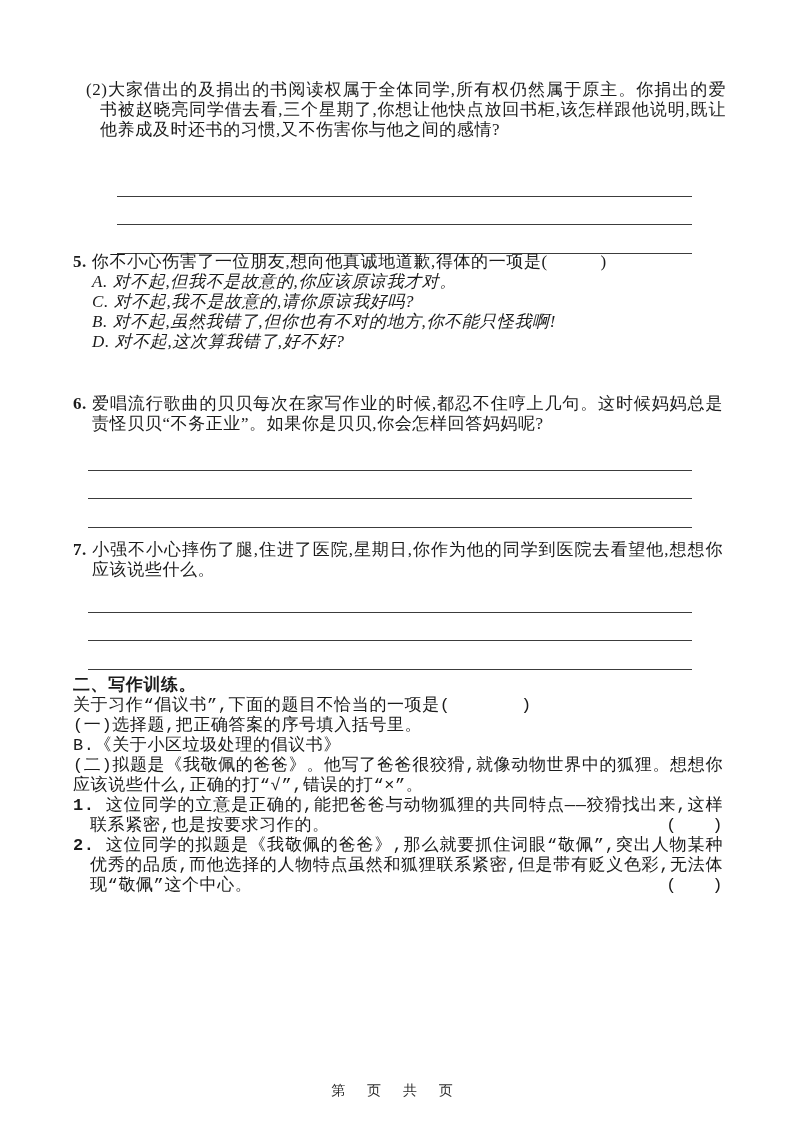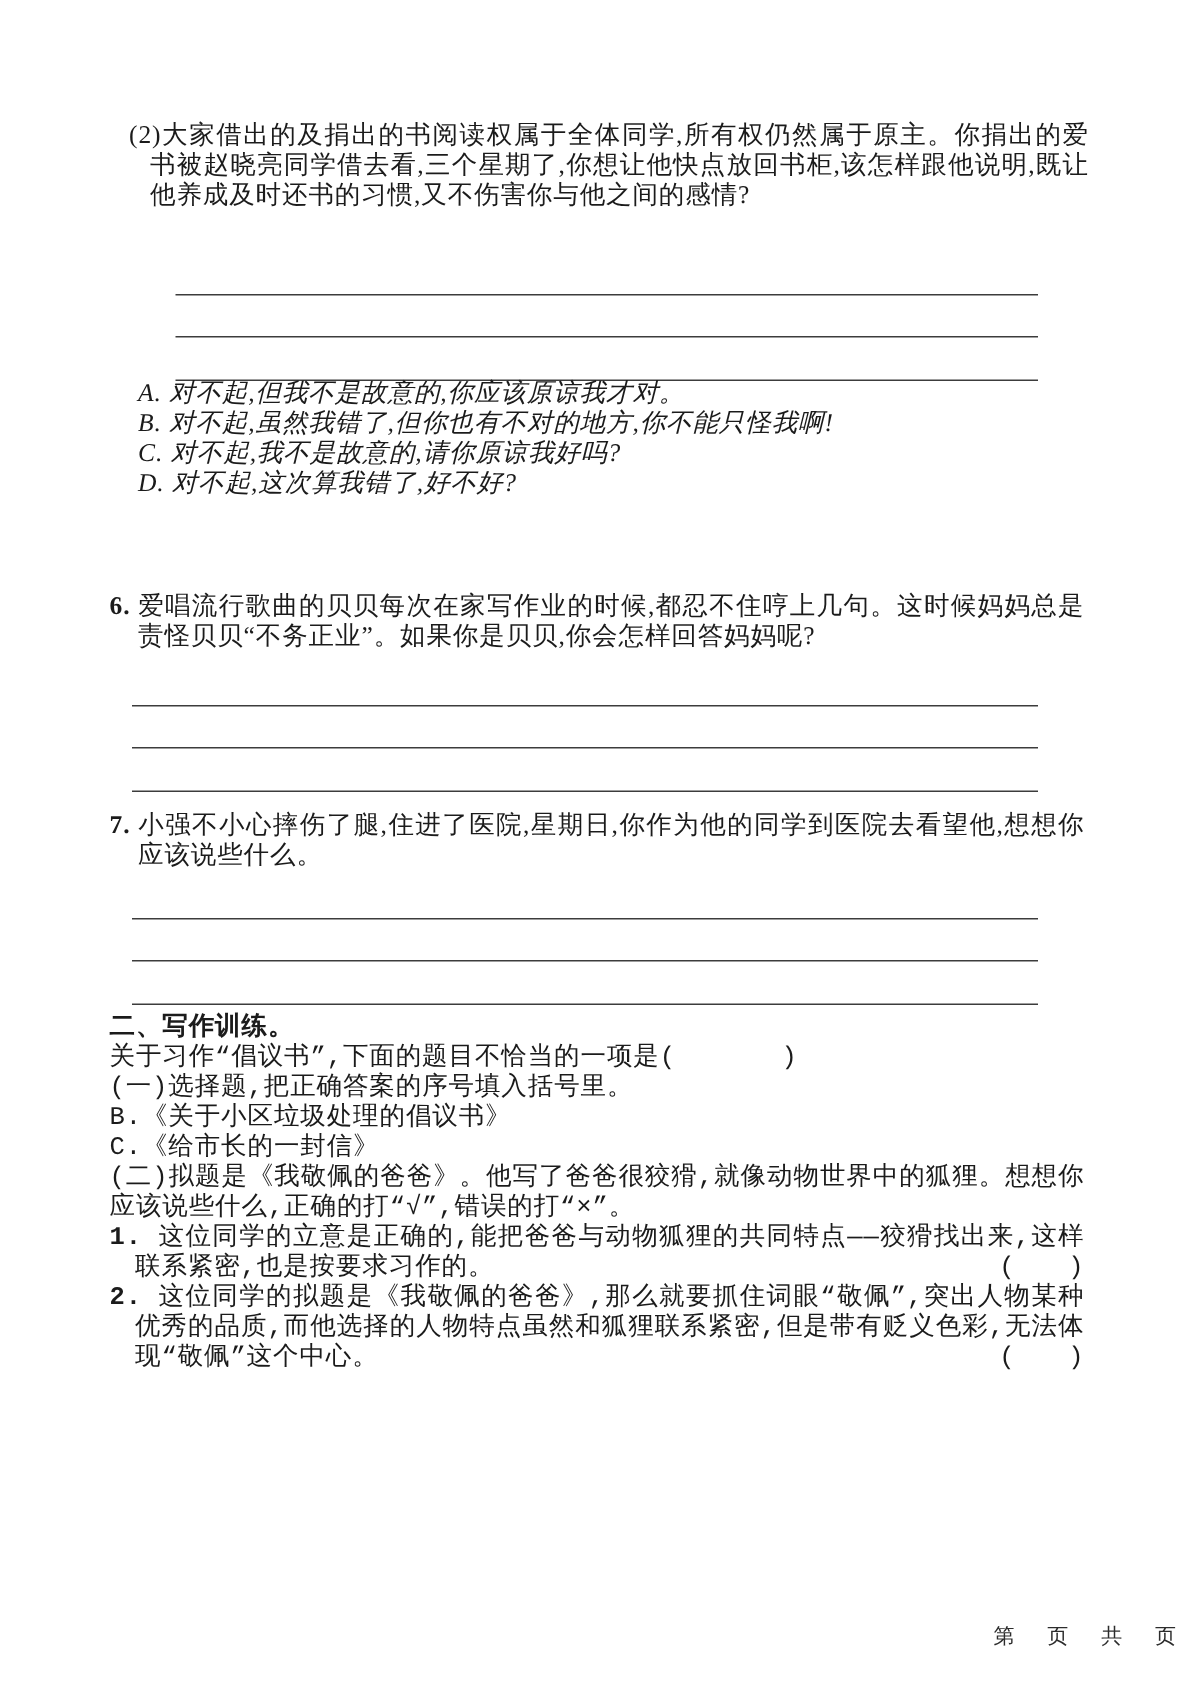--- a/index.html
+++ b/index.html
@@ -32,21 +32,21 @@
     border-bottom: 1px solid #3c3c3c;
   }
   .ans-line.h275 { height: 27.5px; }
   .ans-line.h276 { height: 27.6px; }
   .bracket-right { float: right; text-indent: 0; }
   .footer {
     position: absolute;
     top: 1082px;
     left: 0;
     width: 100%;
-    text-align: right;
+    text-align: center;
     font-size: 14px;
     letter-spacing: 9px;
     color: #2c2c2c;
     font-family: "Liberation Sans", "DejaVu Sans", sans-serif;
   }
 </style>
 </head>
 <body>
 
 <div class="page">
@@ -55,24 +55,25 @@
     <p class="para hang14"><span>(2)</span><span>大家借出的及捐出的书阅读权属于全体同学,所有权仍然属于原主。你捐出的爱书被赵晓亮同学借去看,三个星期了,你想让他快点放回书柜,该怎样跟他说明,既让他养成及时还书的习惯,又不伤害你与他之间的感情?</span></p>
   </div>
 
   <div class="block ans-group" style="top:168px; left:117px; width:575px;">
     <div class="ans-line h275"></div>
     <div class="ans-line h275"></div>
     <div class="ans-line h275"></div>
   </div>
 
   <div class="block" style="top:252px; left:73px; width:650px;">
+    <p class="para hang19"><span class="qnum">5.</span> <span>你不小心伤害了一位朋友,想向他真诚地道歉,得体的一项是(　　　)</span></p>
     <div style="padding-left:19px;font-style:italic;">
       <p class="para">A. 对不起,但我不是故意的,你应该原谅我才对。</p>
+      <p class="para">C. 对不起,我不是故意的,请你原谅我好吗?</p>
       <p class="para">B. 对不起,虽然我错了,但你也有不对的地方,你不能只怪我啊!</p>
-      <p class="para">C. 对不起,我不是故意的,请你原谅我好吗?</p>
       <p class="para">D. 对不起,这次算我错了,好不好?</p>
     </div>
   </div>
 
   <div class="block" style="top:394px; left:73px; width:650px;">
     <p class="para hang19"><span class="qnum">6.</span> <span>爱唱流行歌曲的贝贝每次在家写作业的时候,都忍不住哼上几句。这时候妈妈总是责怪贝贝“不务正业”。如果你是贝贝,你会怎样回答妈妈呢?</span></p>
   </div>
 
   <div class="block ans-group" style="top:442px; left:88px; width:604px;">
     <div class="ans-line h276"></div>
@@ -88,21 +89,20 @@
     <div class="ans-line h276"></div>
     <div class="ans-line h276"></div>
     <div class="ans-line h276"></div>
   </div>
 
   <div class="block" style="top:676px; left:73px; width:650px;font-family:Liberation Mono, monospace;">
     <p class="para heading">二、写作训练。</p>
     <p class="para">关于习作“倡议书”,下面的题目不恰当的一项是(　　　　)</p>
     <p class="para"><span>(一)</span><span>选择题,把正确答案的序号填入括号里。</span></p>
     <p class="para">B.《关于小区垃圾处理的倡议书》</p>
-    <p class="para">C.《给市长的一封信》</p>
     <p class="para"><span>(二)</span><span>拟题是《我敬佩的爸爸》。他写了爸爸很狡猾,就像动物世界中的狐狸。想想你应该说些什么,正确的打“√”,错误的打“×”。</span></p>
     <p class="para hang17"><span class="qnum">1.</span> <span>这位同学的立意是正确的,能把爸爸与动物狐狸的共同特点——狡猾找出来,这样联系紧密,也是按要求习作的。</span><span class="bracket-right">(　　)</span></p>
     <p class="para hang17"><span class="qnum">2.</span> <span>这位同学的拟题是《我敬佩的爸爸》,那么就要抓住词眼“敬佩”,突出人物某种优秀的品质,而他选择的人物特点虽然和狐狸联系紧密,但是带有贬义色彩,无法体现“敬佩”这个中心。</span><span class="bracket-right">(　　)</span></p>
   </div>
 
   <div class="footer">第 页 共 页</div>
 
 </div>
 
 </body></html>

